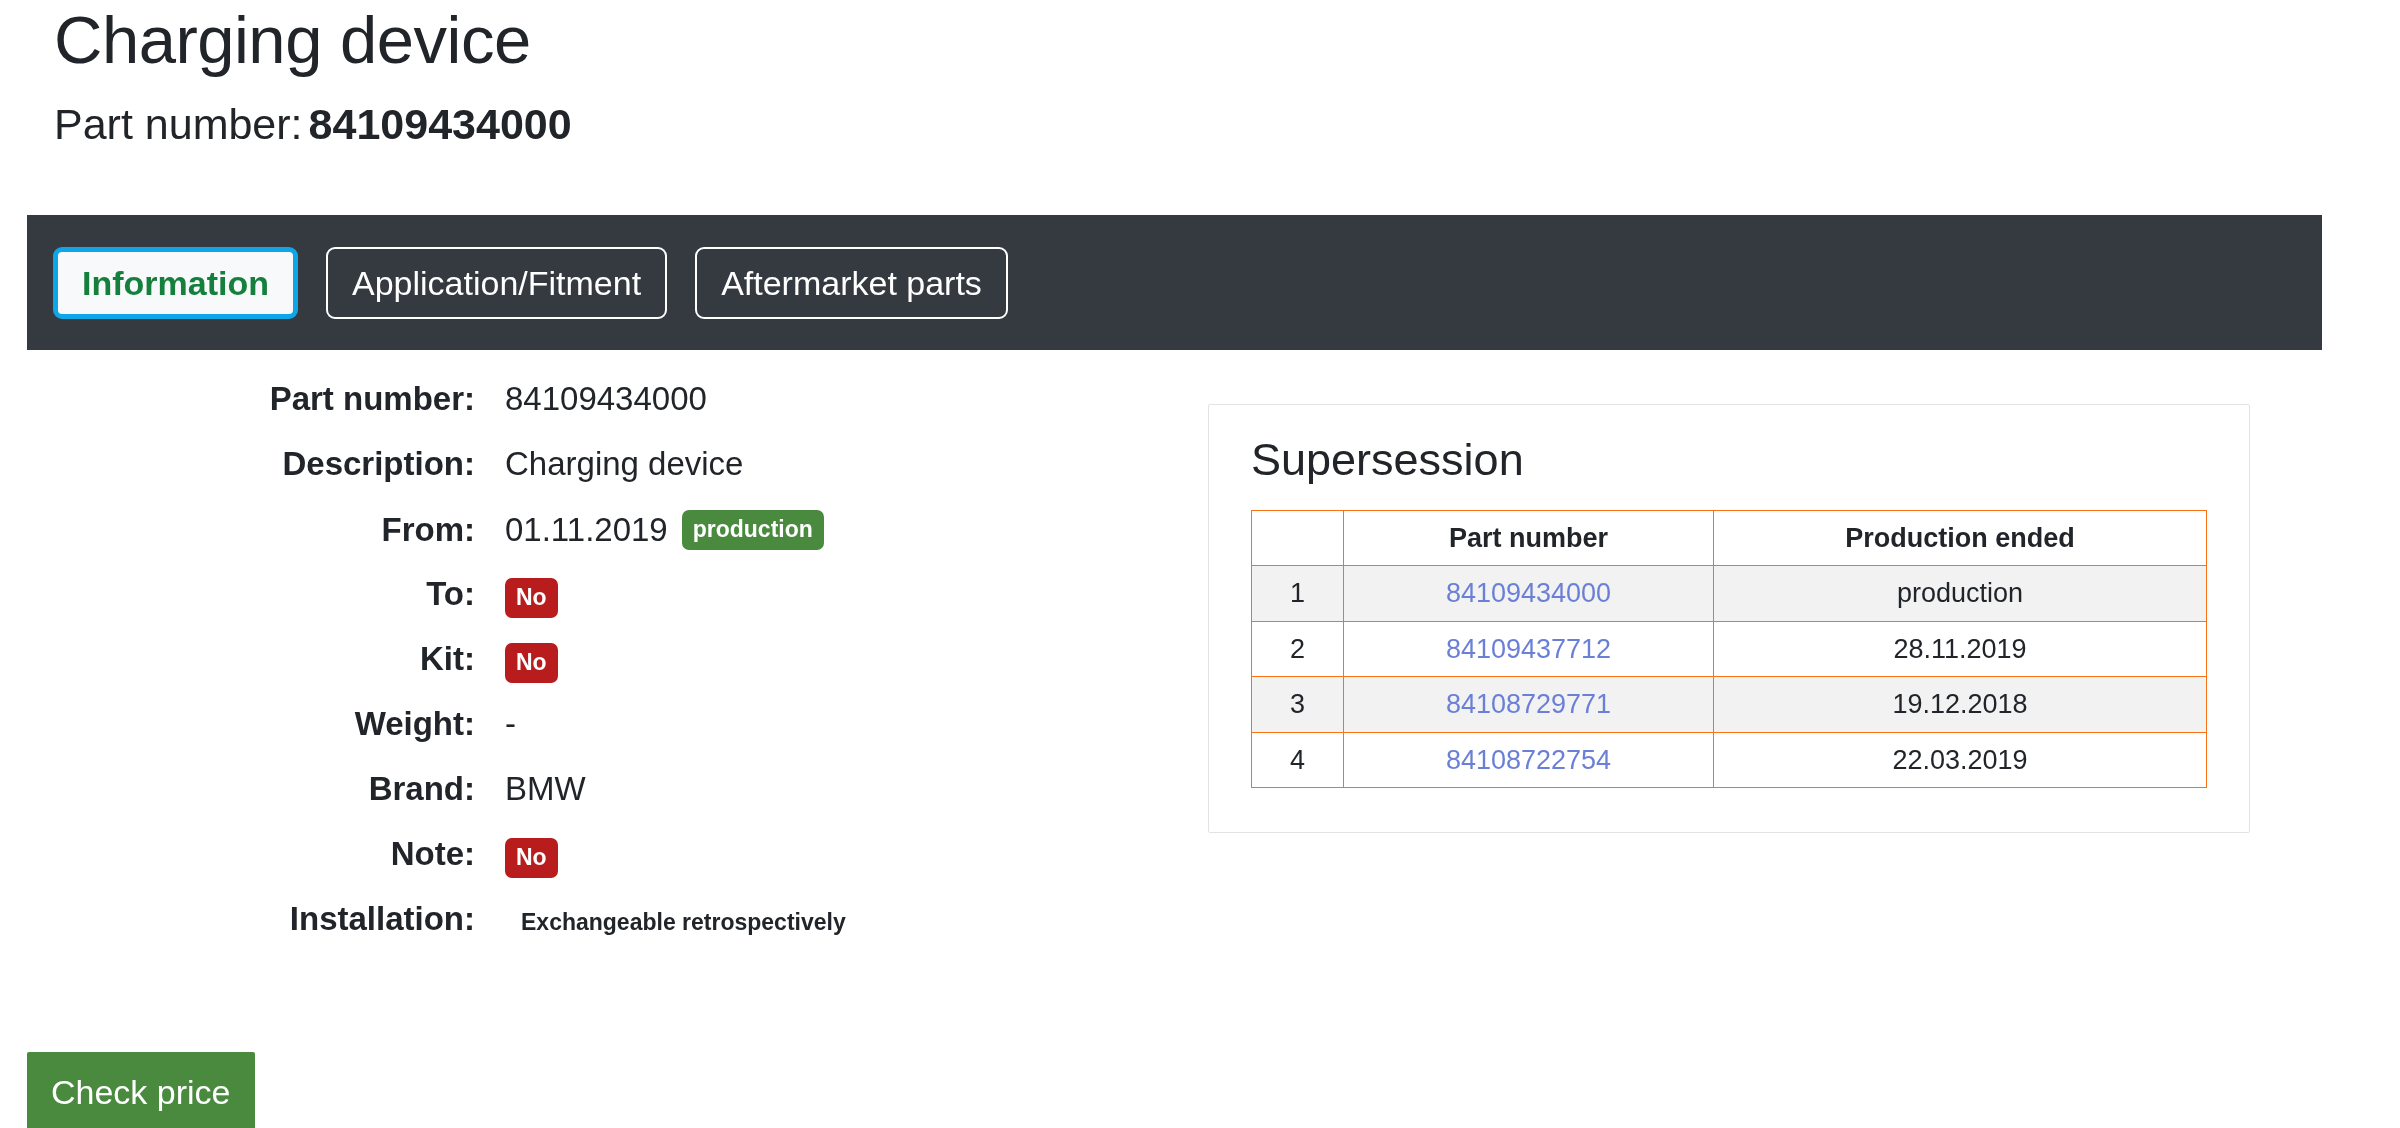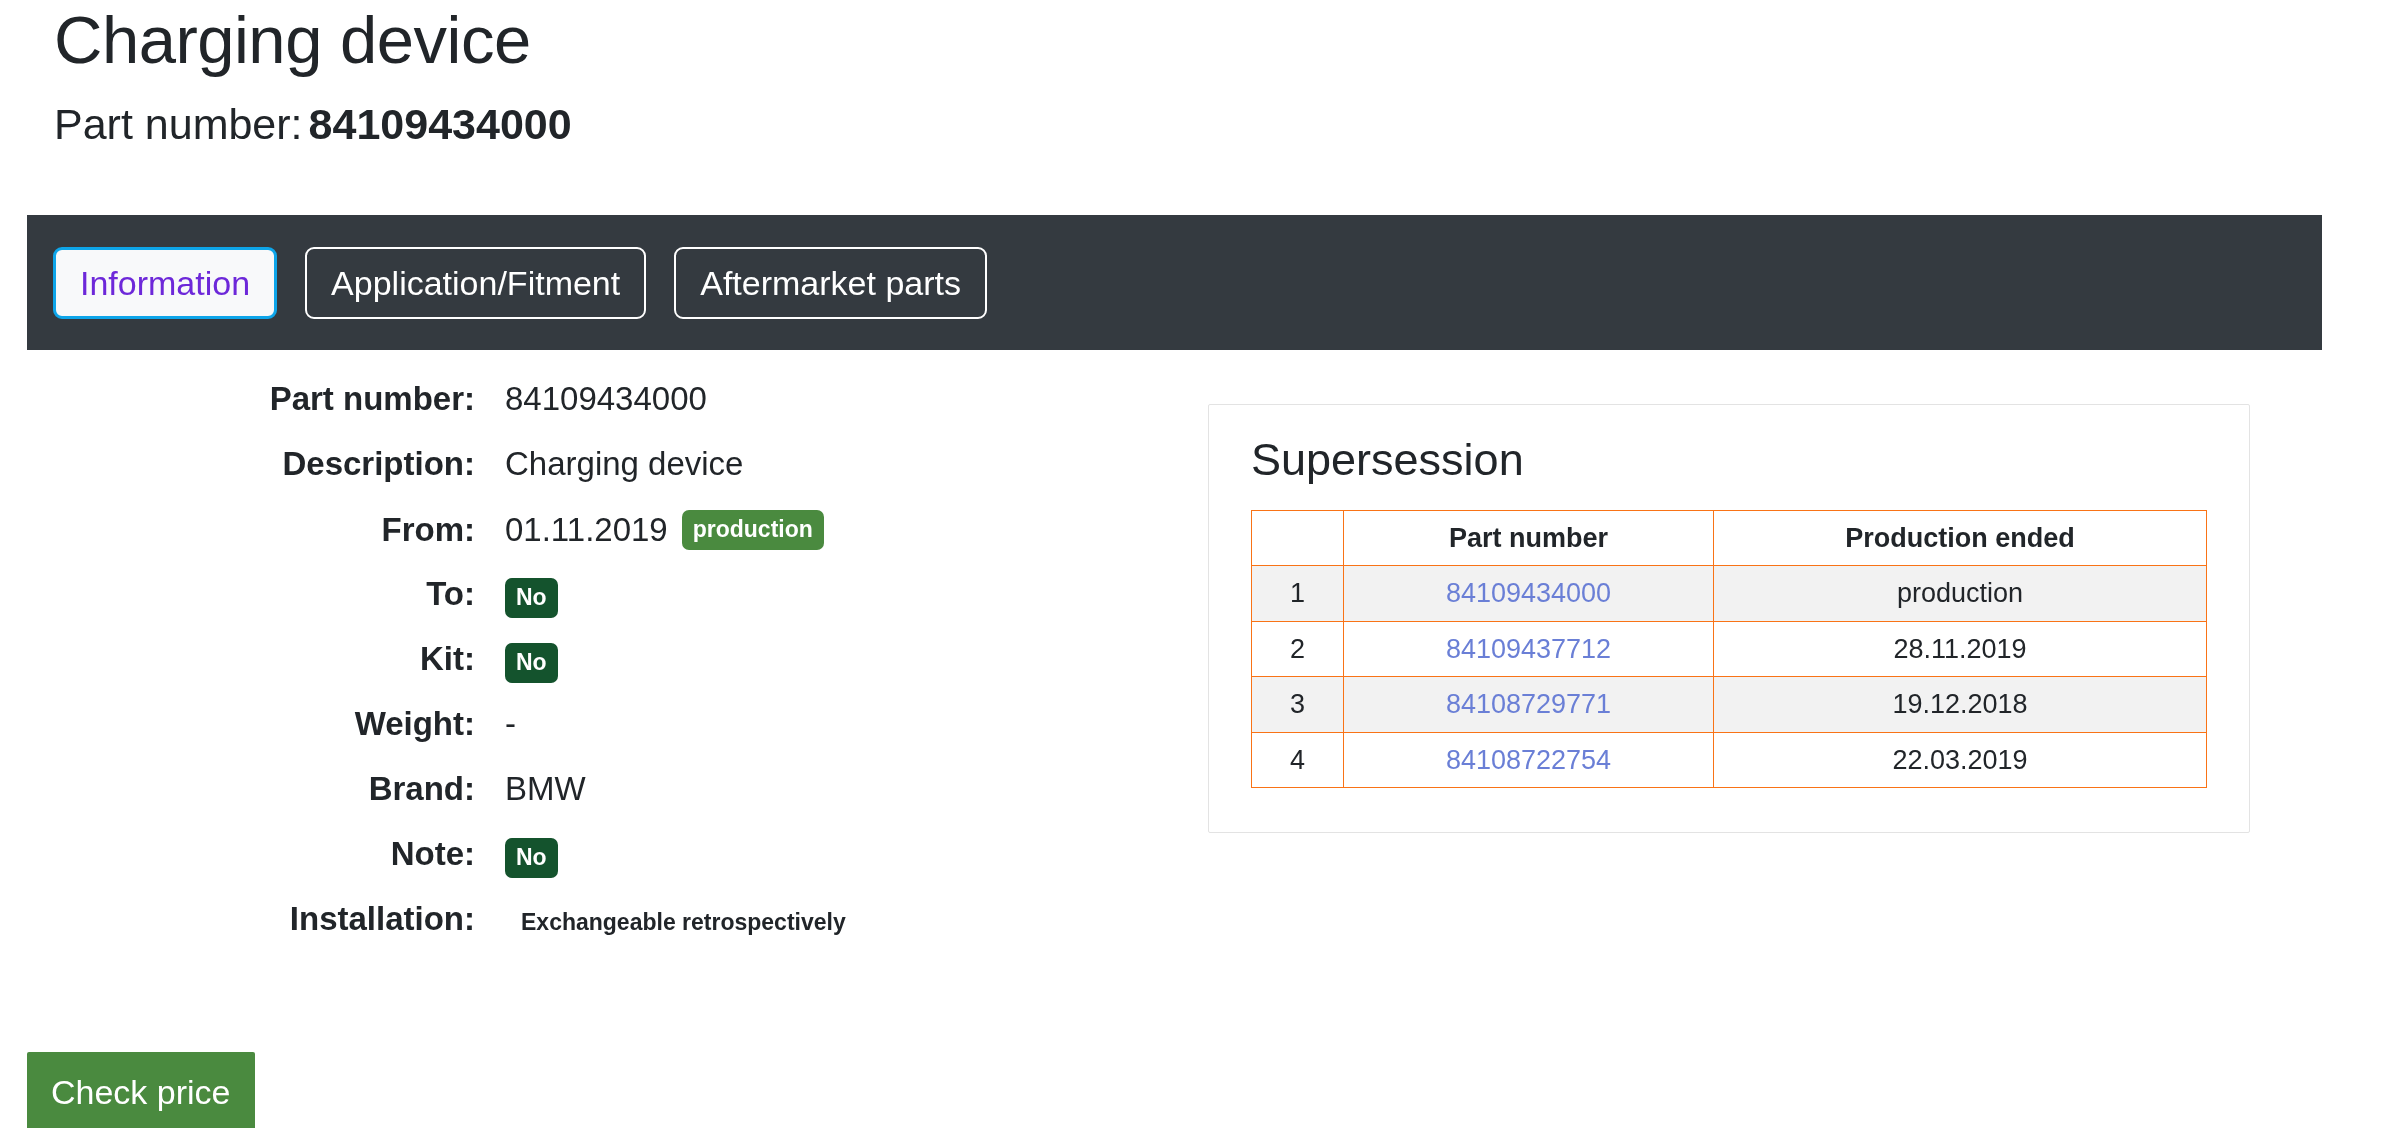--- a/index.html
+++ b/index.html
@@ -65,22 +65,23 @@
     padding: 0 24px;
     border-radius: 9px;
     font-size: 34px;
     font-weight: 400;
     line-height: 1;
     cursor: pointer;
     white-space: nowrap;
   }
   .tab.active {
     background: #f8f9fa;
-    color: #6d28d9;
-    border: 3px solid #0ea5e9;
+    color: #15803d;
+    border: 5px solid #0ea5e9;
+    font-weight: bold;
   }
   .tab.outline {
     background: transparent;
     color: #ffffff;
     border: 2px solid #ffffff;
   }
 
   
   .content {
     position: absolute;
@@ -131,21 +132,21 @@
     justify-content: center;
     border-radius: 7px;
     font-size: 23px;
     font-weight: 700;
     line-height: 1;
     padding: 8px 11px 9px;
     color: #ffffff;
     white-space: nowrap;
   }
   .badge-success { background: #4a8a3f; }
-  .badge-danger  { background: #14532d; }
+  .badge-danger  { background: #b91c1c; }
 
   
   .check-price-btn {
     position: absolute;
     left: 27px;
     top: 1052px;
     height: 80px;
     padding: 0 24px;
     display: inline-flex;
     align-items: center;

